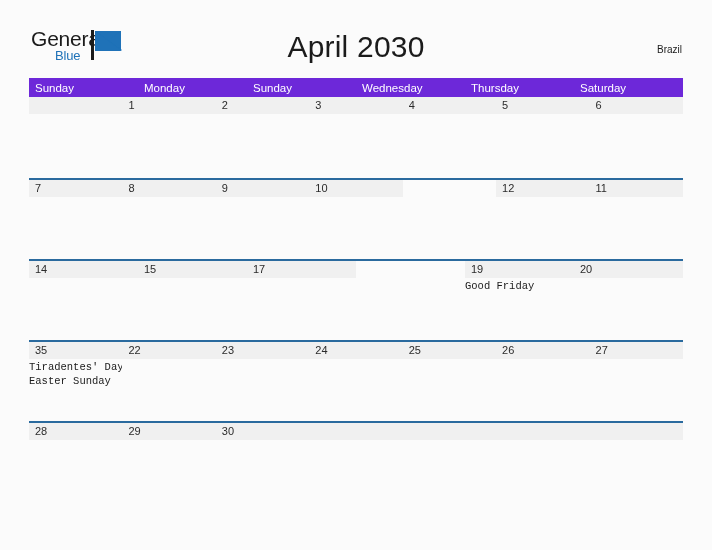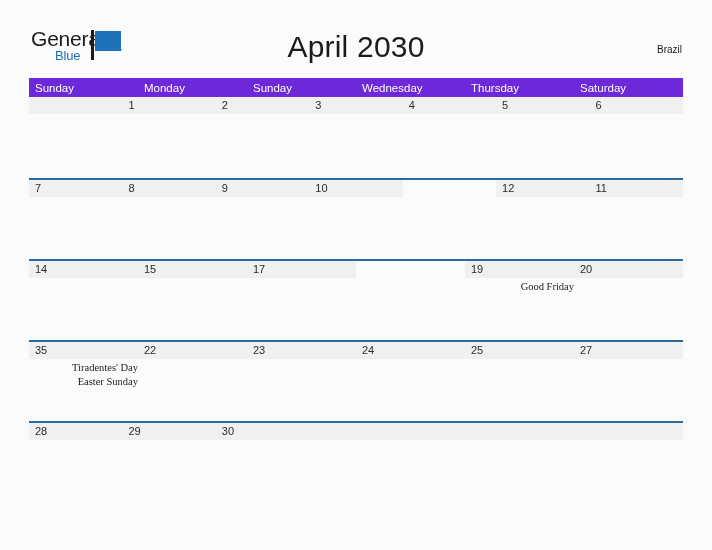--- a/index.html
+++ b/index.html
@@ -135,22 +135,22 @@
     color: #2b2b2b;
     line-height: 17px;
     padding-left: 6px;
     font-family: "Liberation Sans", sans-serif;
   }
   .day-cell.empty .day-num {
     visibility: hidden;
   }
   .events {
     padding-top: 2px;
-    text-align: right;
-    font-family: Liberation Serif, serif;
+    text-align: left;
+    font-family: Liberation Mono, monospace;
   }
   .event {
     font-size: 10.5px;
     color: #1b1b1b;
     line-height: 13.5px;
     white-space: nowrap;
   }
 </style>
 </head>
 <body>
@@ -343,20 +343,26 @@
             <div class="events"></div>
           </div>
           <div class="day-cell">
             <div class="day-band">
               <div class="day-num">25</div>
             </div>
             <div class="events"></div>
           </div>
           <div class="day-cell">
             <div class="day-band">
+              <div class="day-num">26</div>
+            </div>
+            <div class="events"></div>
+          </div>
+          <div class="day-cell">
+            <div class="day-band">
               <div class="day-num">27</div>
             </div>
             <div class="events"></div>
           </div>
         </div>
         <div class="week-row">
           <div class="day-cell">
             <div class="day-band">
               <div class="day-num">28</div>
             </div>

